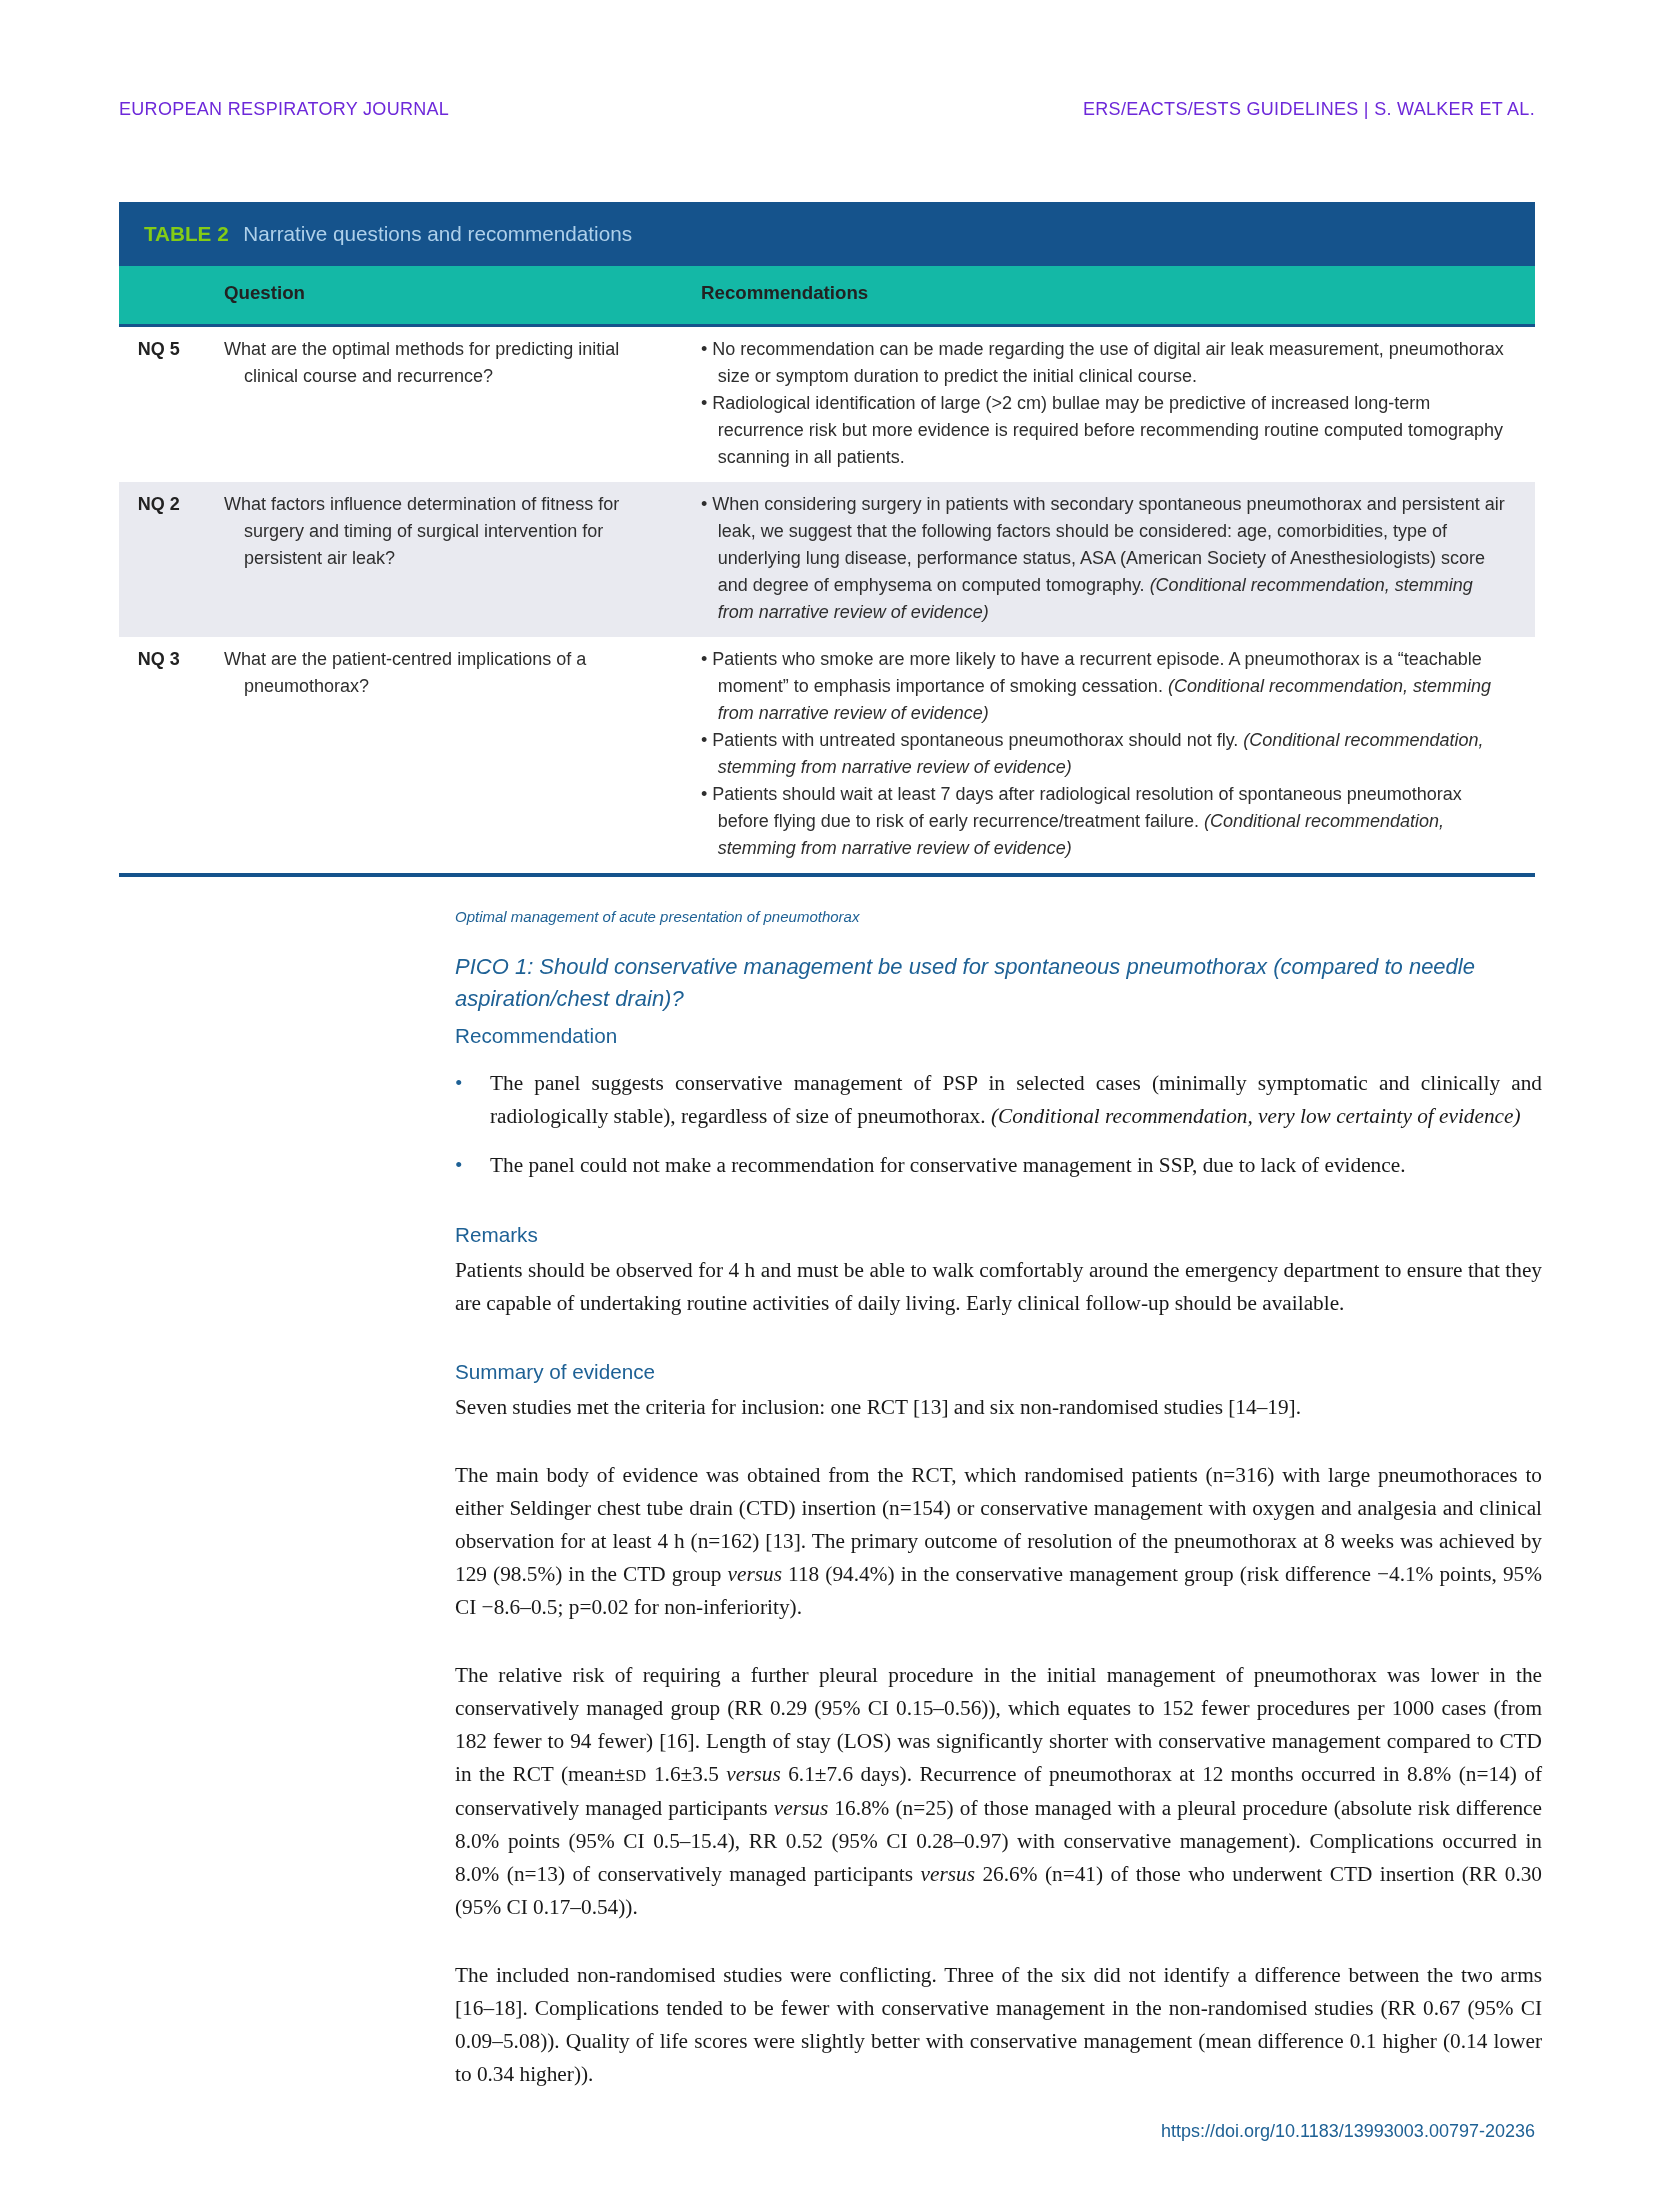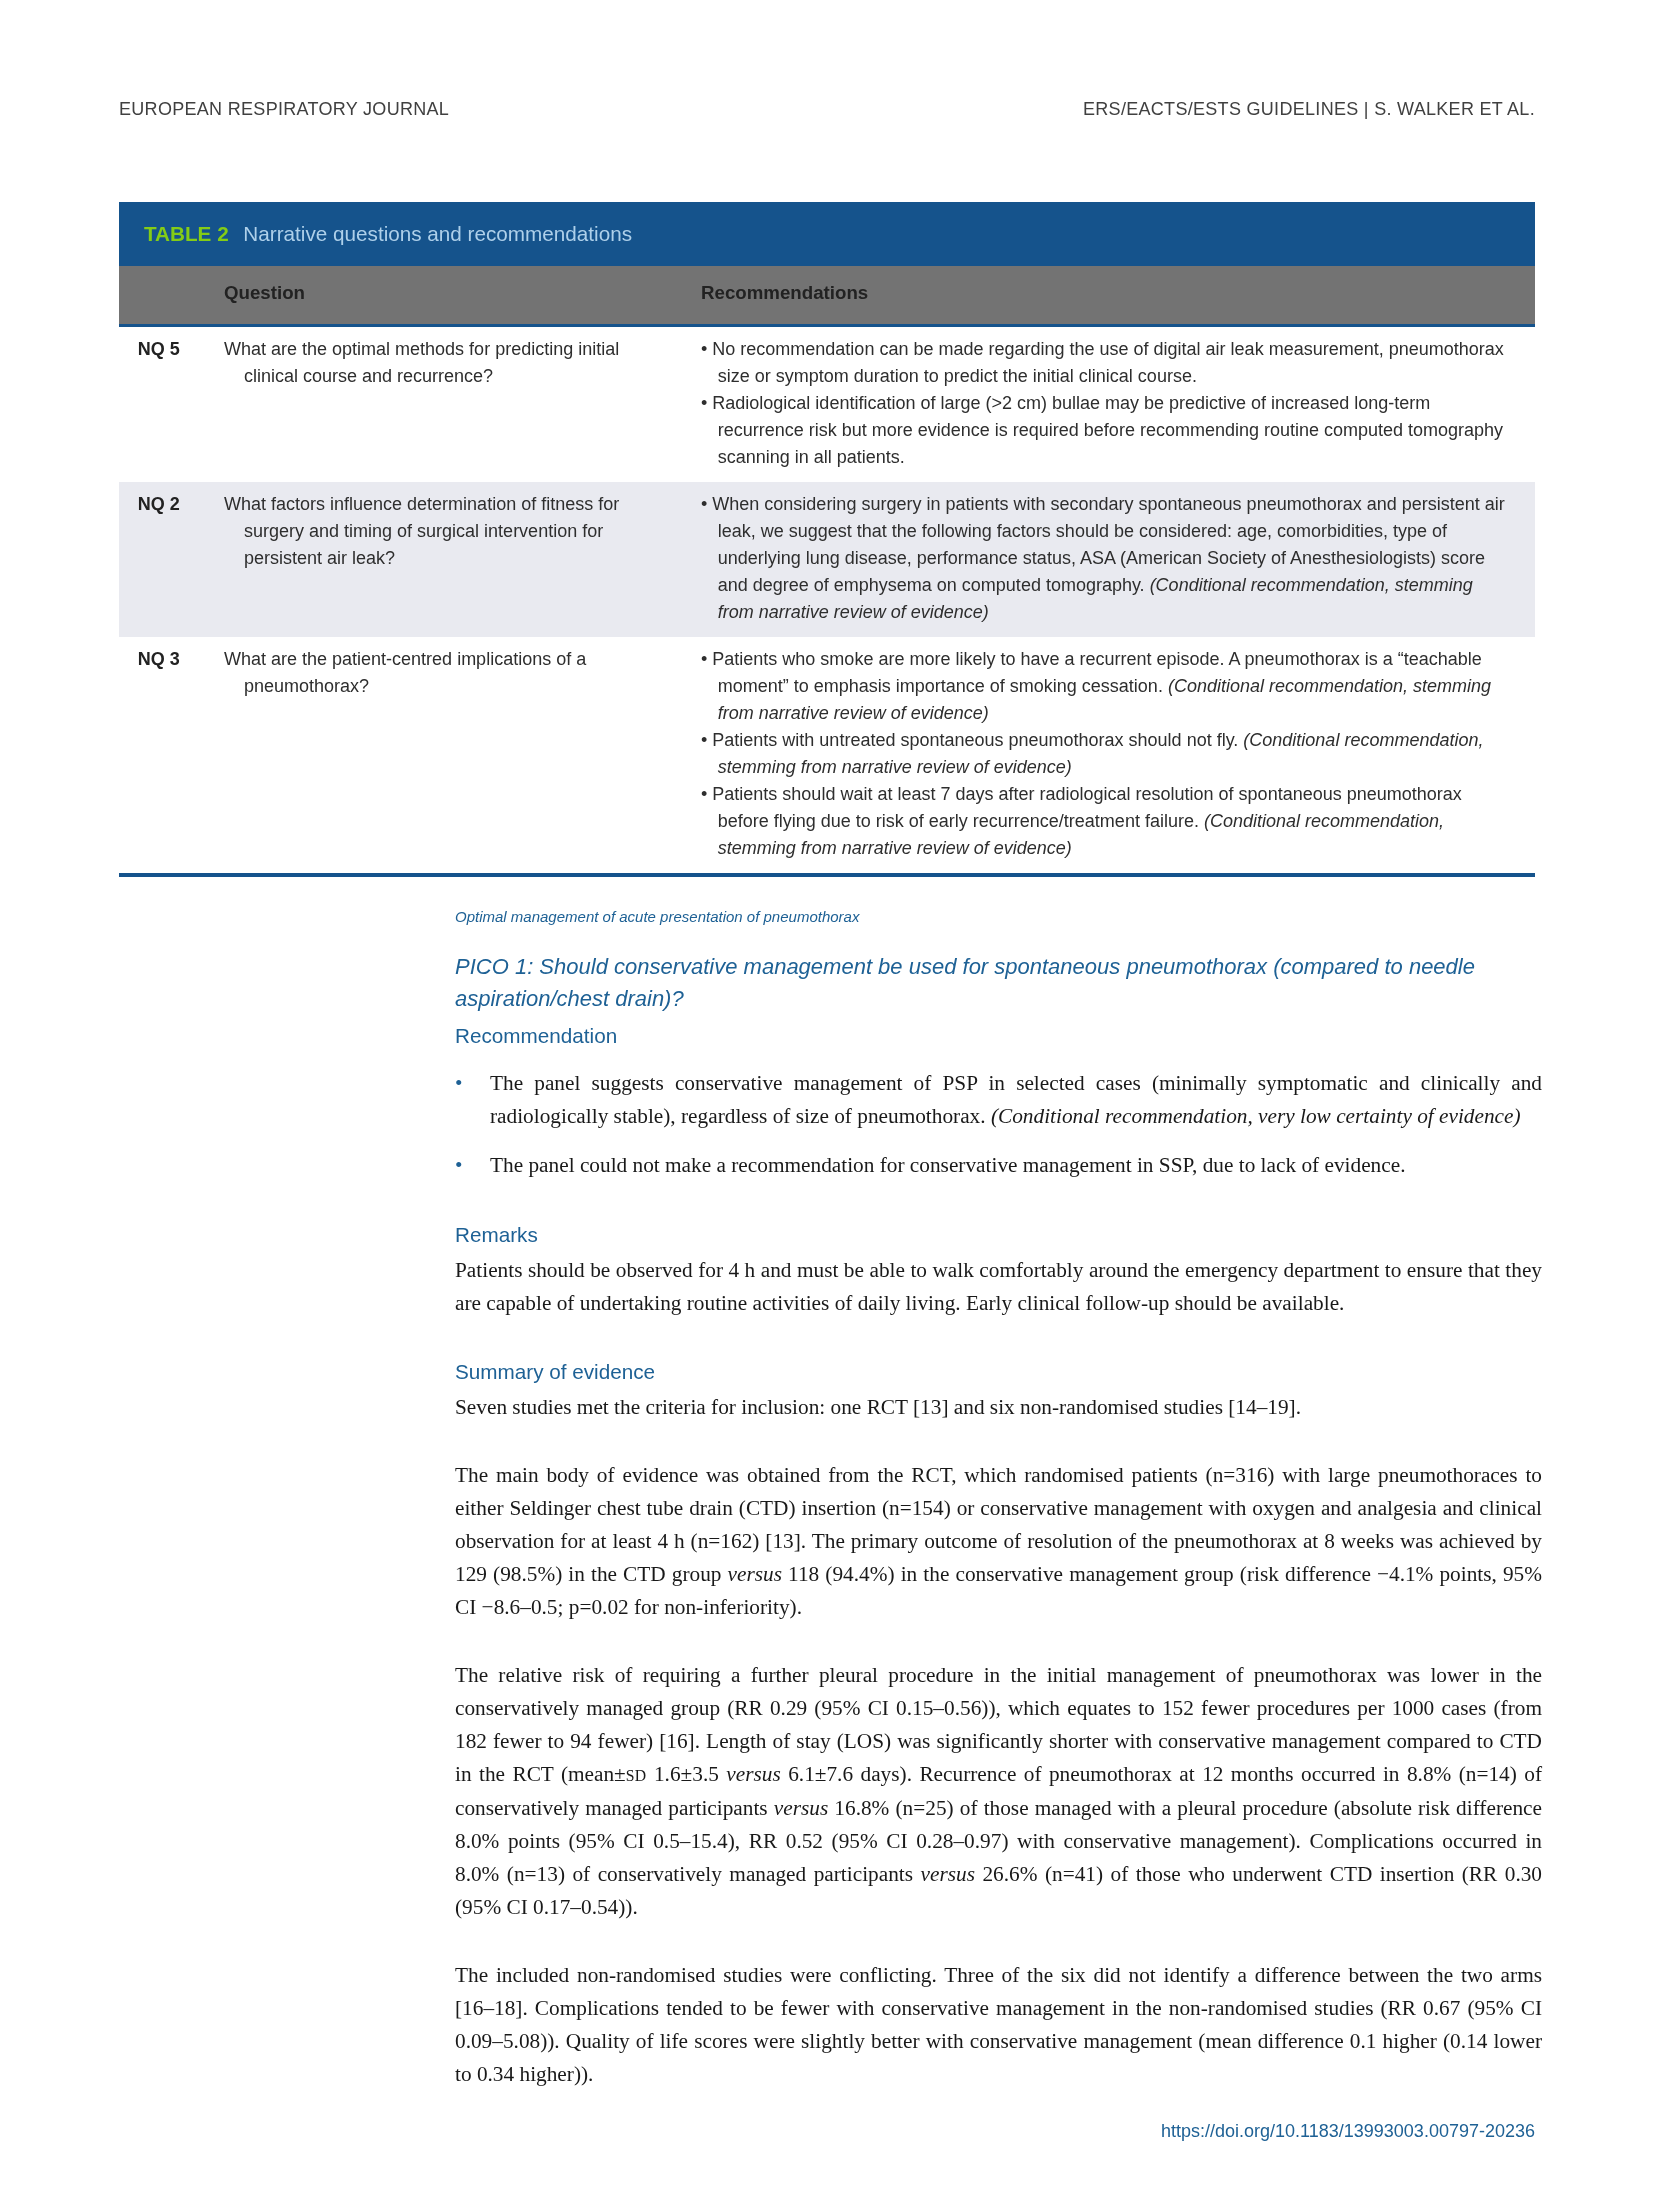--- a/index.html
+++ b/index.html
@@ -8,36 +8,36 @@
     position:relative;
     width:1654px; height:2205px;
     background:#ffffff;
     font-family:"Liberation Sans", sans-serif;
     overflow:hidden;
   }
   
   .runhead {
     position:absolute; top:99px; left:119px; right:119px;
     display:flex; justify-content:space-between;
-    color:#404040; font-size:18px; letter-spacing:0.3px; font-weight:400;
+    color:#6d28d9; font-size:18px; letter-spacing:0.3px; font-weight:400;
   }
   
   .gtable {
     position:absolute; top:202px; left:119px; width:1416px;
     border-bottom:4px solid #15538c;
   }
   .tbar {
     background:#15538c; height:64px;
     display:flex; align-items:center; padding-left:25px;
   }
   .tbar-label { color:#84cc16; font-weight:bold; font-size:20.7px; }
   .tbar-title { color:#aed0ea; font-size:20.7px; margin-left:14.7px; }
   .tgrid { display:grid; grid-template-columns:105px 477px 835px; }
   .thead {
-    background:#737373; border-bottom:3.3px solid #15538c;
+    background:#14b8a6; border-bottom:3.3px solid #15538c;
     font-weight:bold; font-size:18.7px; color:#222;
     padding:16px 0 20px 0;
   }
   .trow { font-size:18px; line-height:27px; color:#2e2e2e; padding:9.3px 0 10.7px 0; }
   .trow.alt { background:#e9eaf0; }
   .cell-id { padding-left:18.7px; font-weight:bold; color:#222; }
   .cell-q  { padding-left:20px; text-indent:-20px; padding-right:40px; }
   .cell-r  { padding-right:23px; }
   .rec { padding-left:16.7px; text-indent:-16.7px; }
   .rec::before { content:"\2022\00a0"; }

